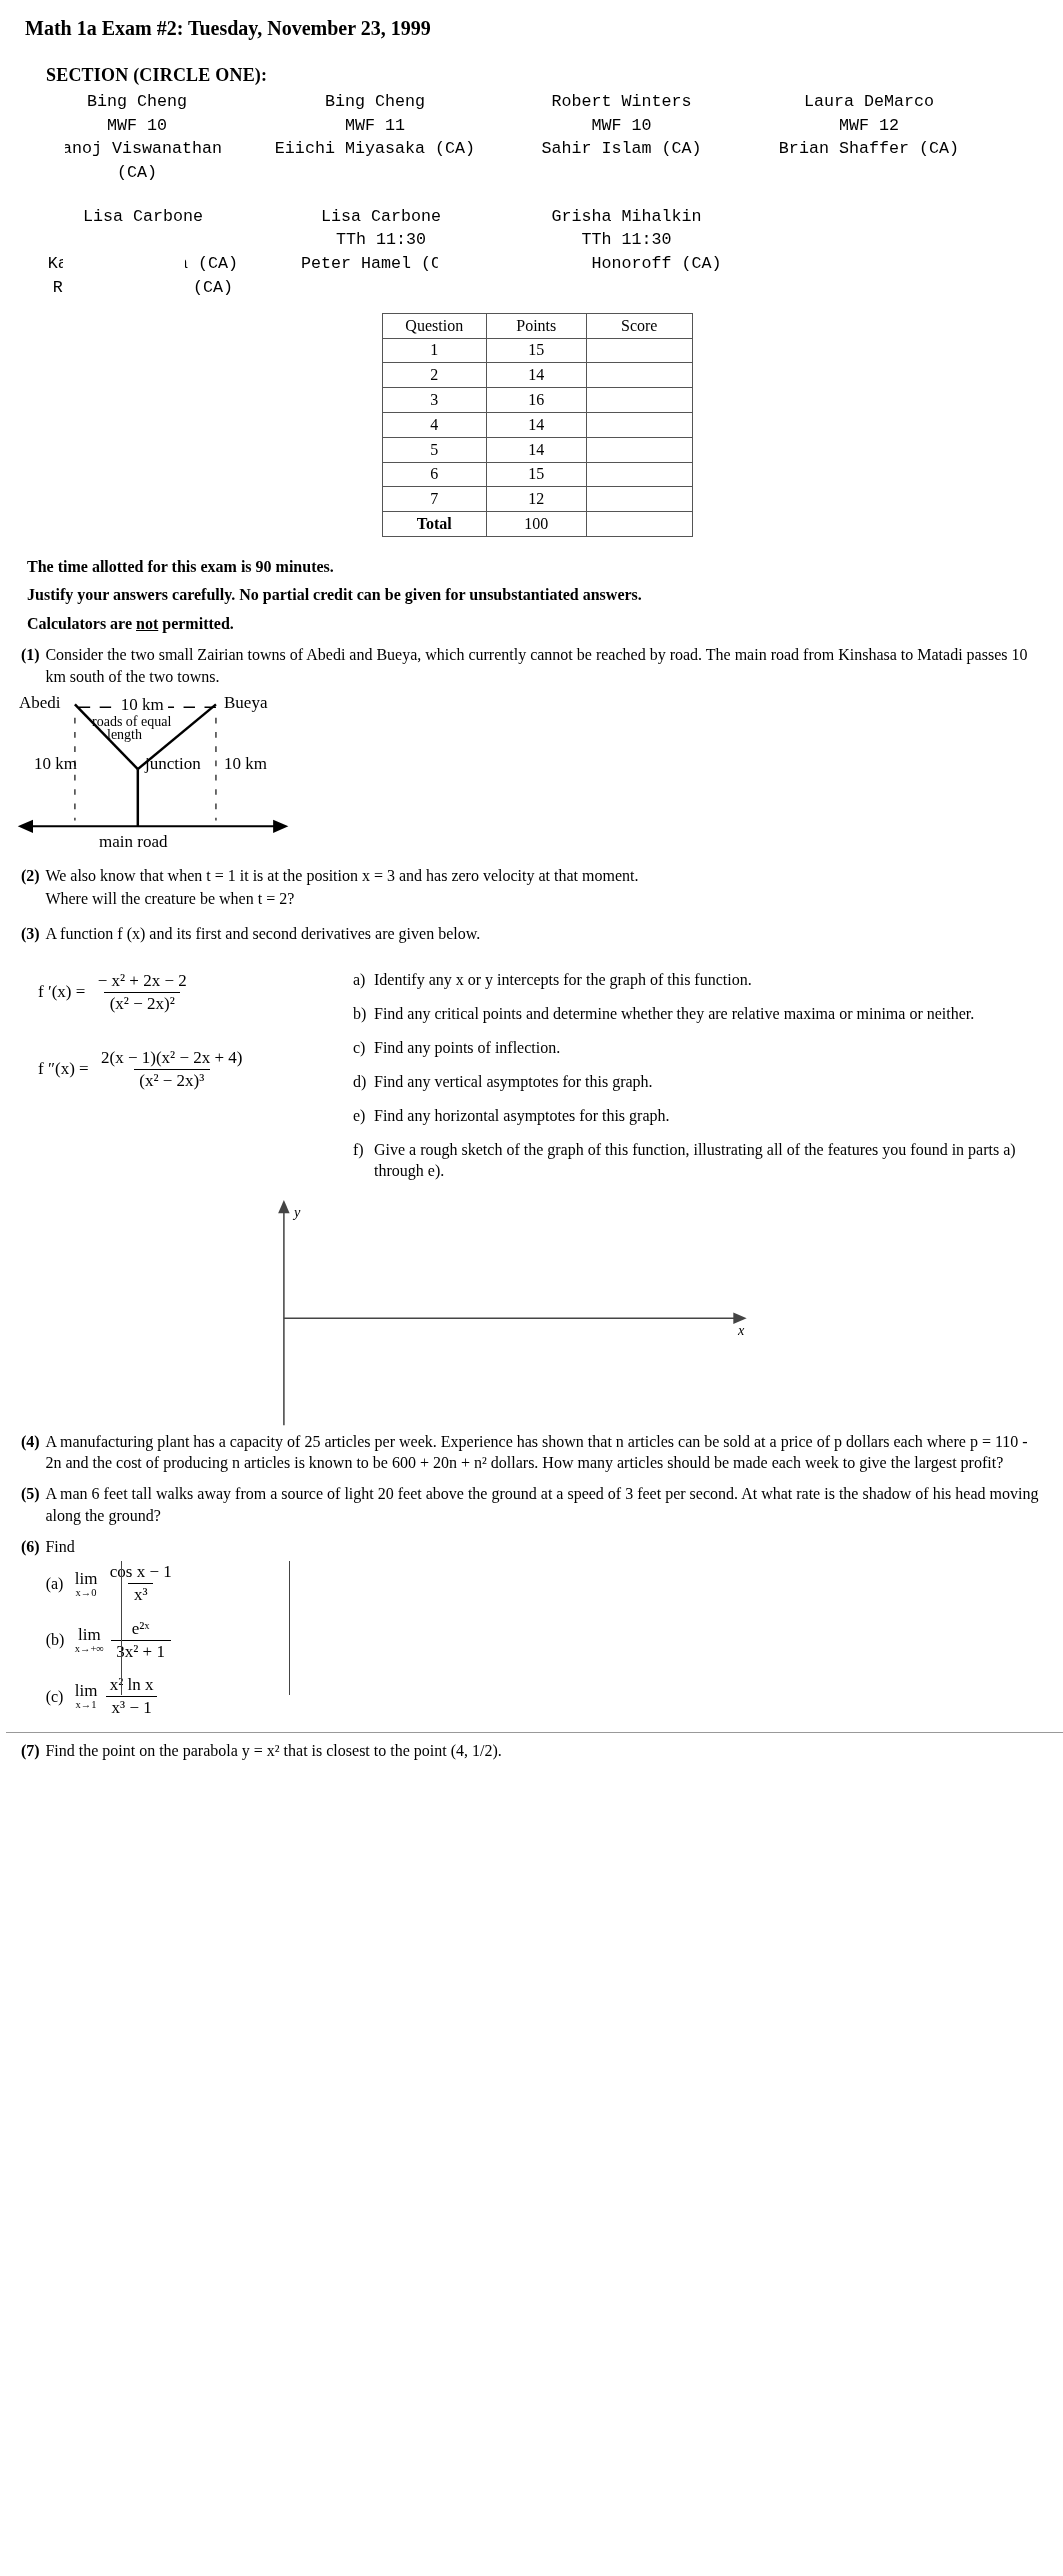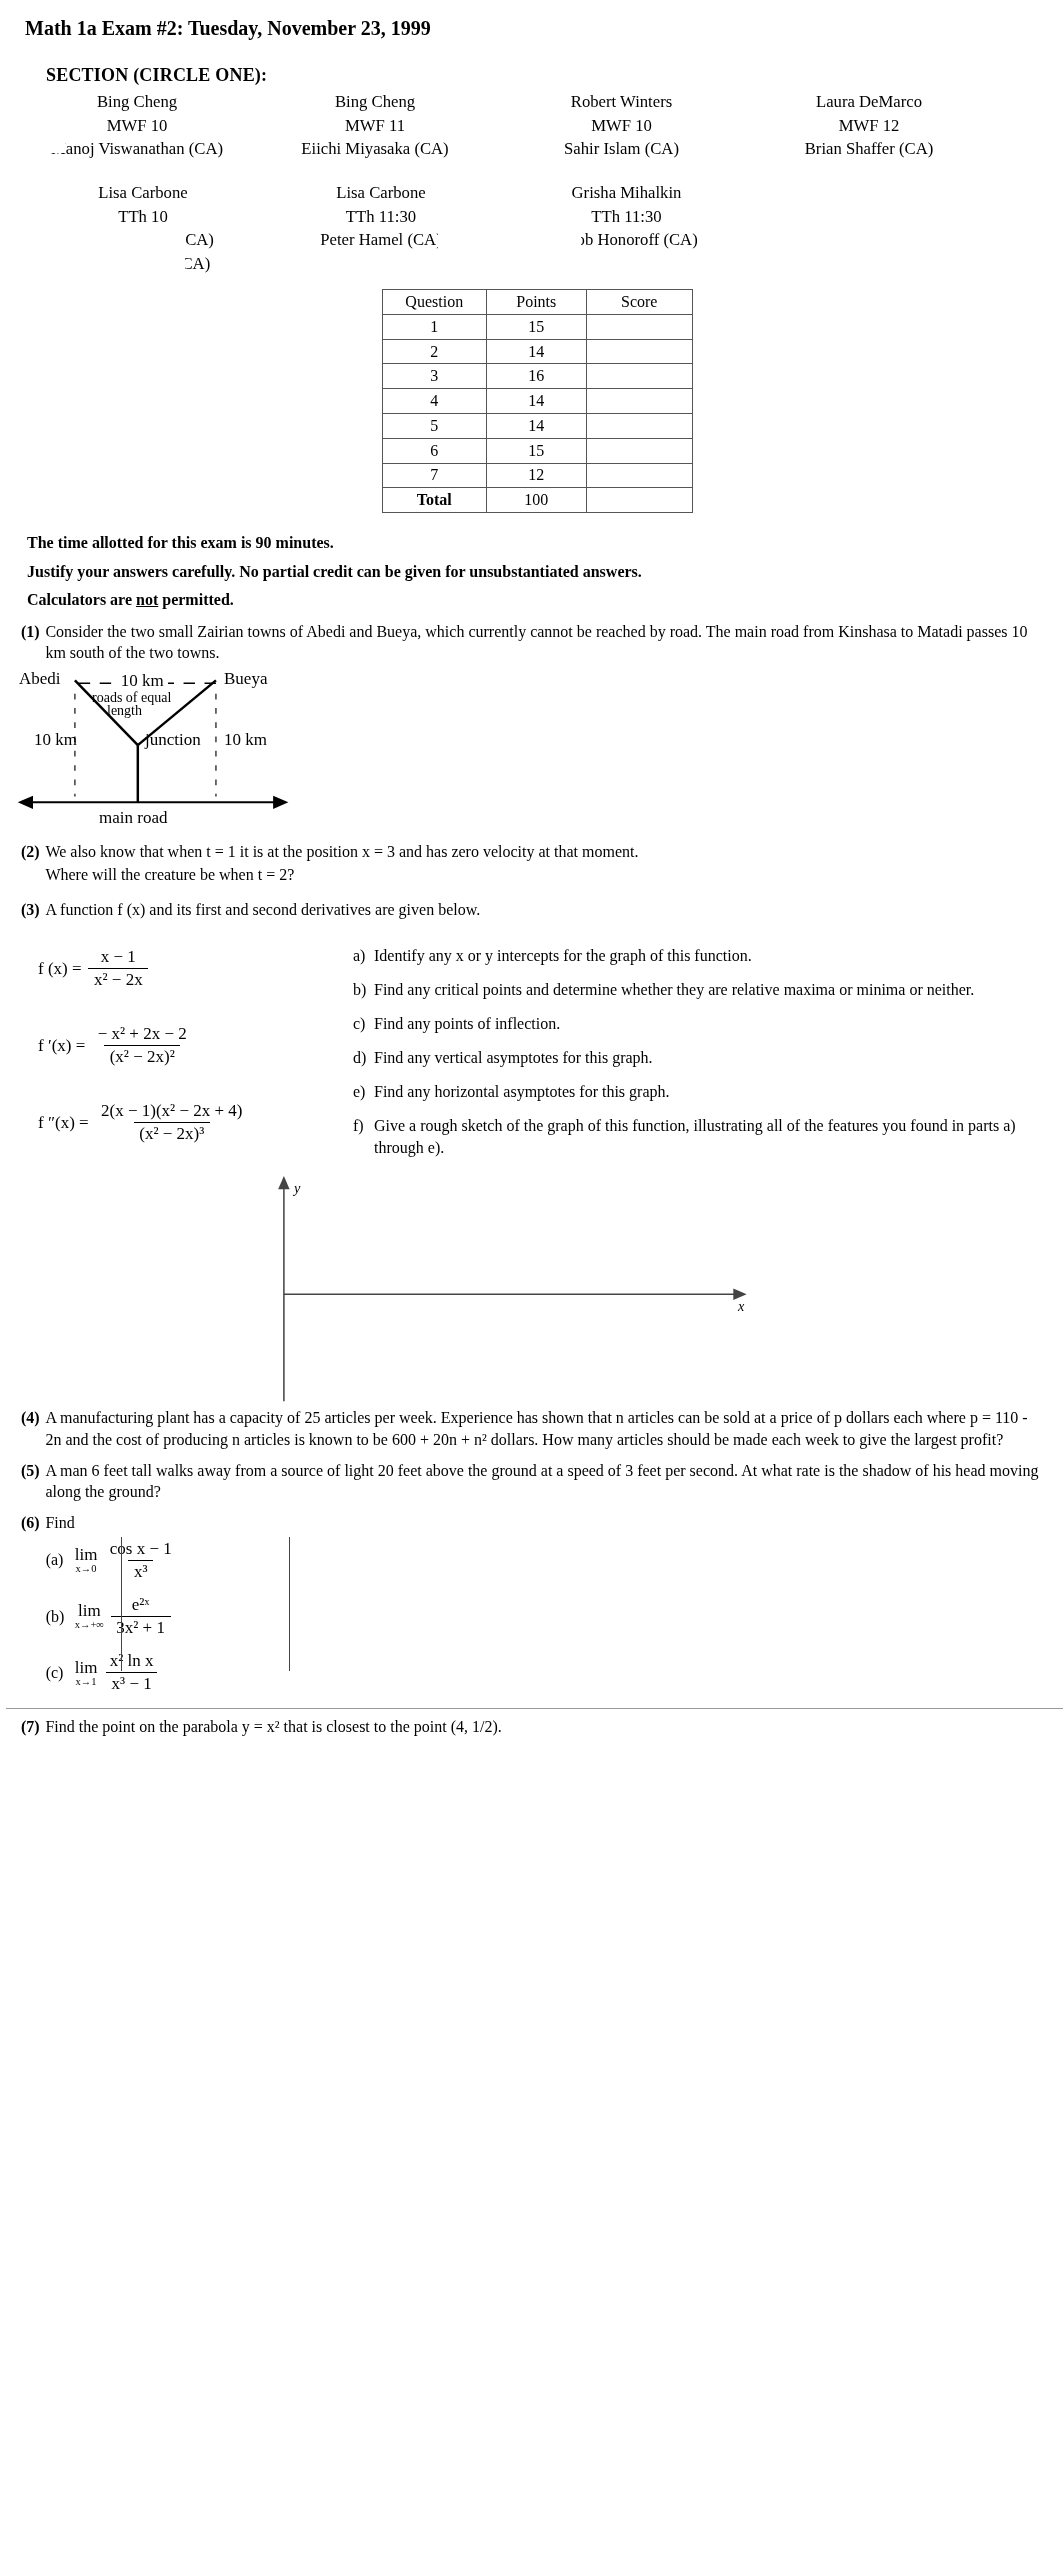--- a/index.html
+++ b/index.html
@@ -25,20 +25,21 @@
   }
   .section-head {
     font-weight: bold;
     font-size: 18px;
     margin: 25px 0 0 46px;
     letter-spacing: 0.2px;
   }
   .sections {
     margin: 3.8px 0 0 0;
     width: 857px;
+    font-family: Liberation Mono, monospace;
   }
   .sec-row {
     display: flex;
     width: 1063px;
   }
   .sec-cell {
     text-align: center;
     font-size: 16.7px;
     line-height: 1.42;
   }
@@ -371,27 +372,20 @@
   <div class="prob" style="margin-top:13.4px;">
     <div class="num">(3)</div>
     <div class="body">
       <p>A function  f (x) and its first and second derivatives are given below.</p>
     </div>
   </div>
 
   <div class="q3wrap">
     <div class="q3left">
       <div class="frm">
-        <span class="lhs">f (x) =</span>
-        <span class="fracbox">
-          <span class="num2">x − 1</span>
-          <span class="den2">x² − 2x</span>
-        </span>
-      </div>
-      <div class="frm">
         <span class="lhs">f ′(x) =</span>
         <span class="fracbox">
           <span class="num2">− x² + 2x − 2</span>
           <span class="den2">(x² − 2x)²</span>
         </span>
       </div>
       <div class="frm" style="margin-bottom:0;">
         <span class="lhs">f ″(x) =</span>
         <span class="fracbox">
           <span class="num2">2(x − 1)(x² − 2x + 4)</span>

